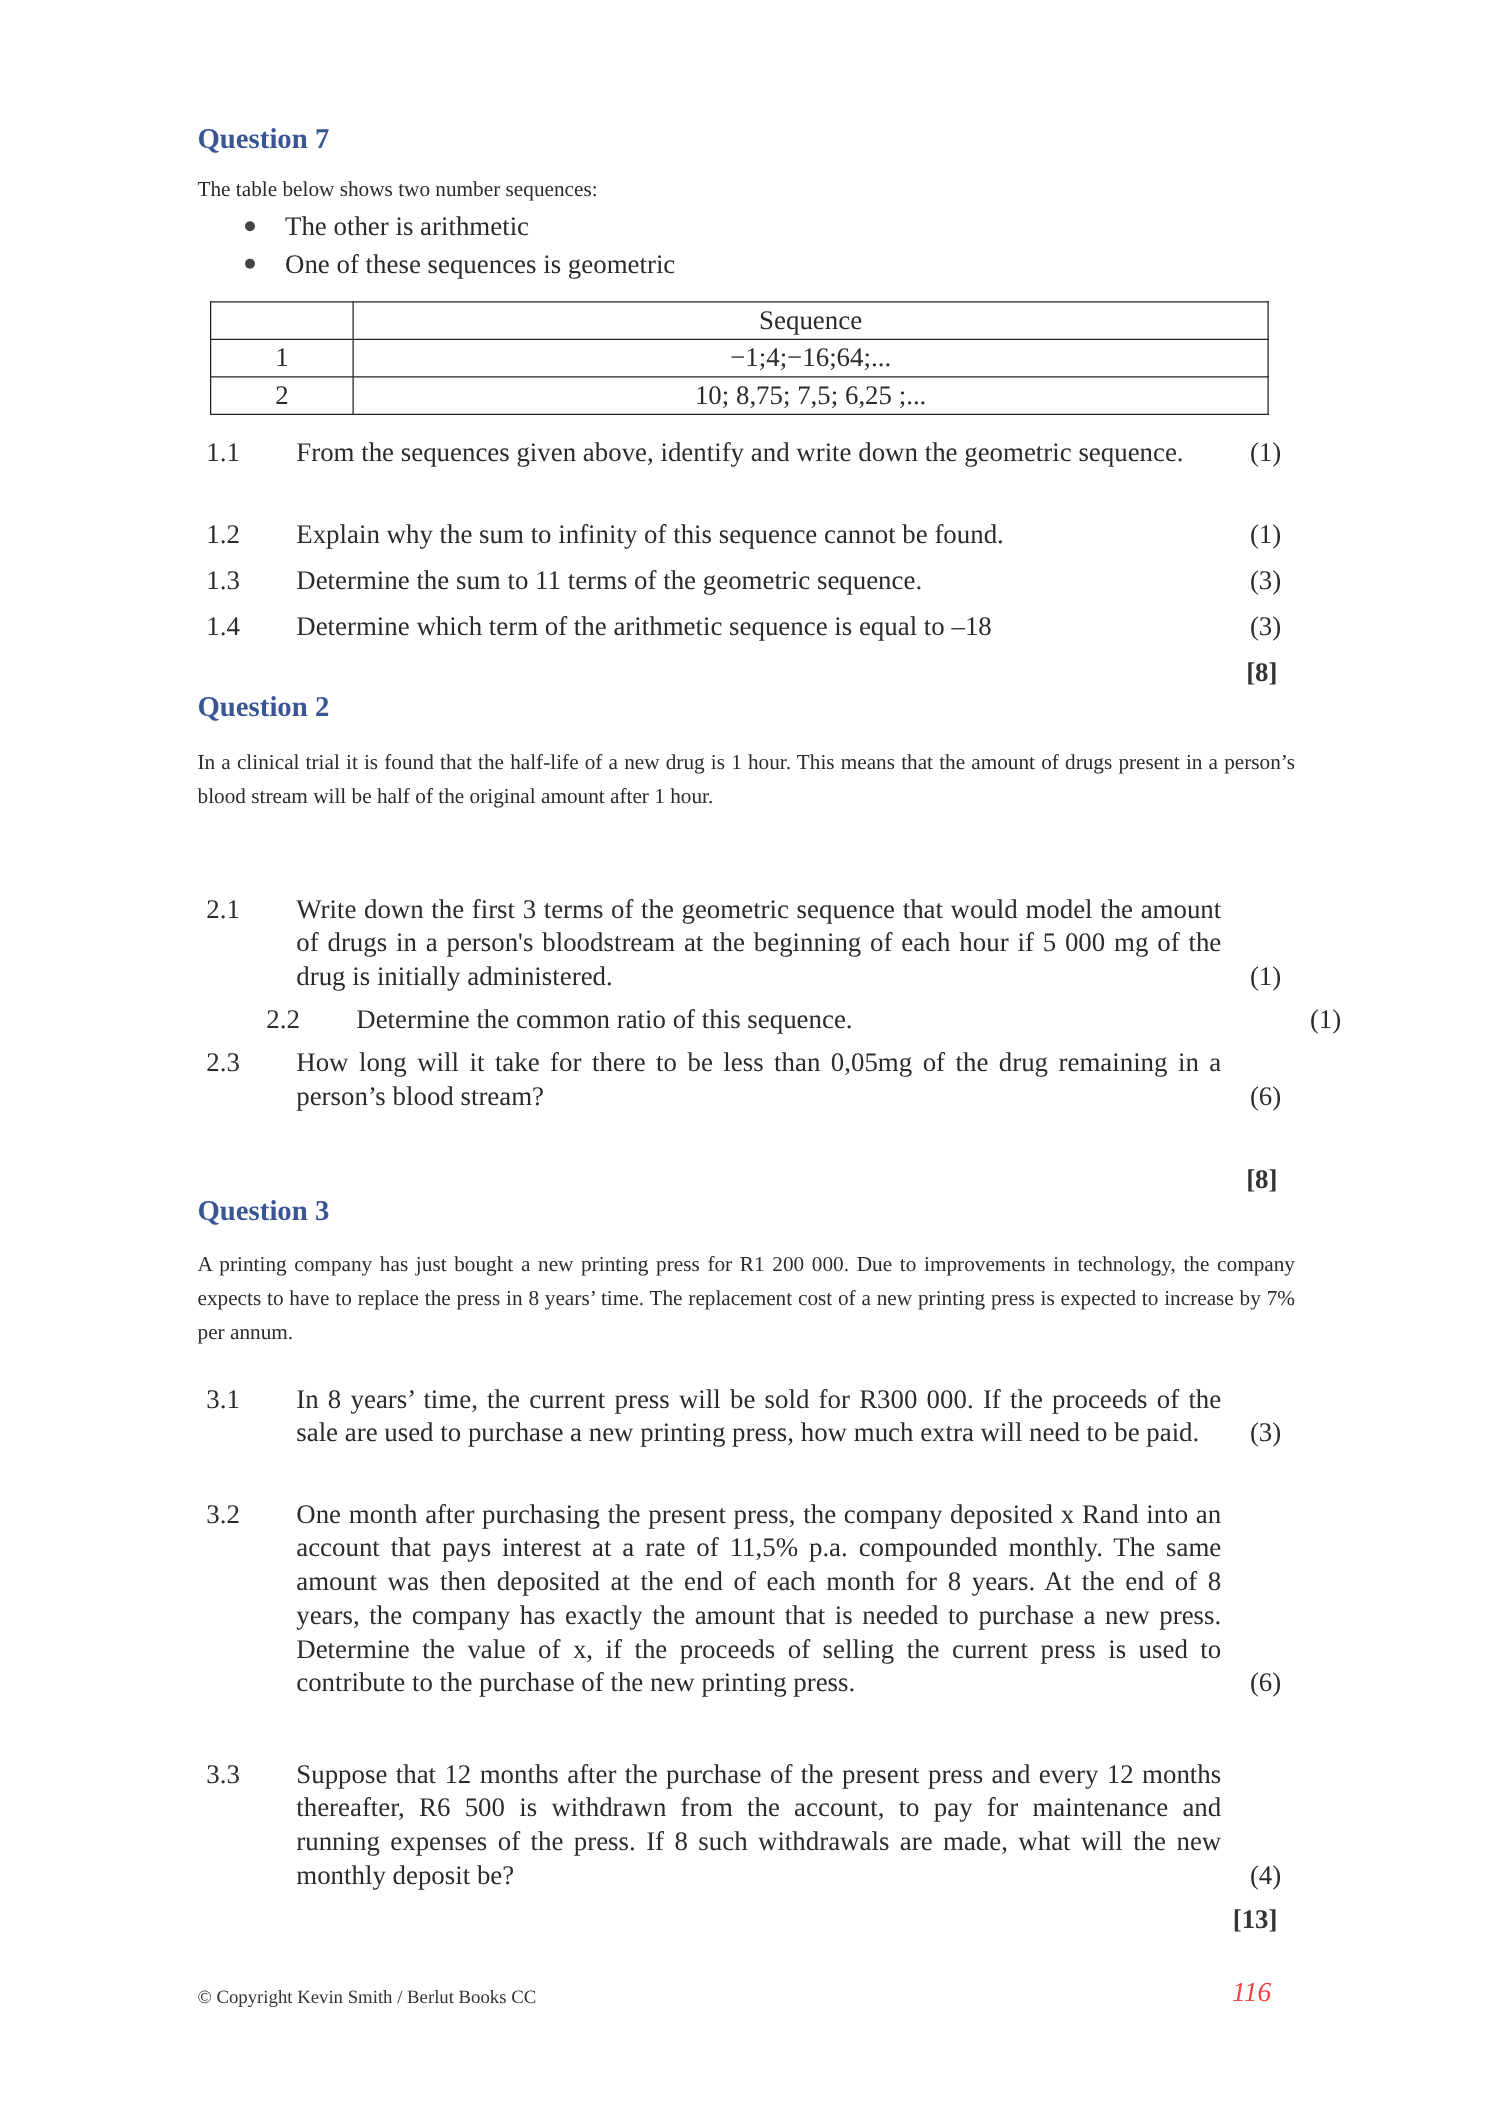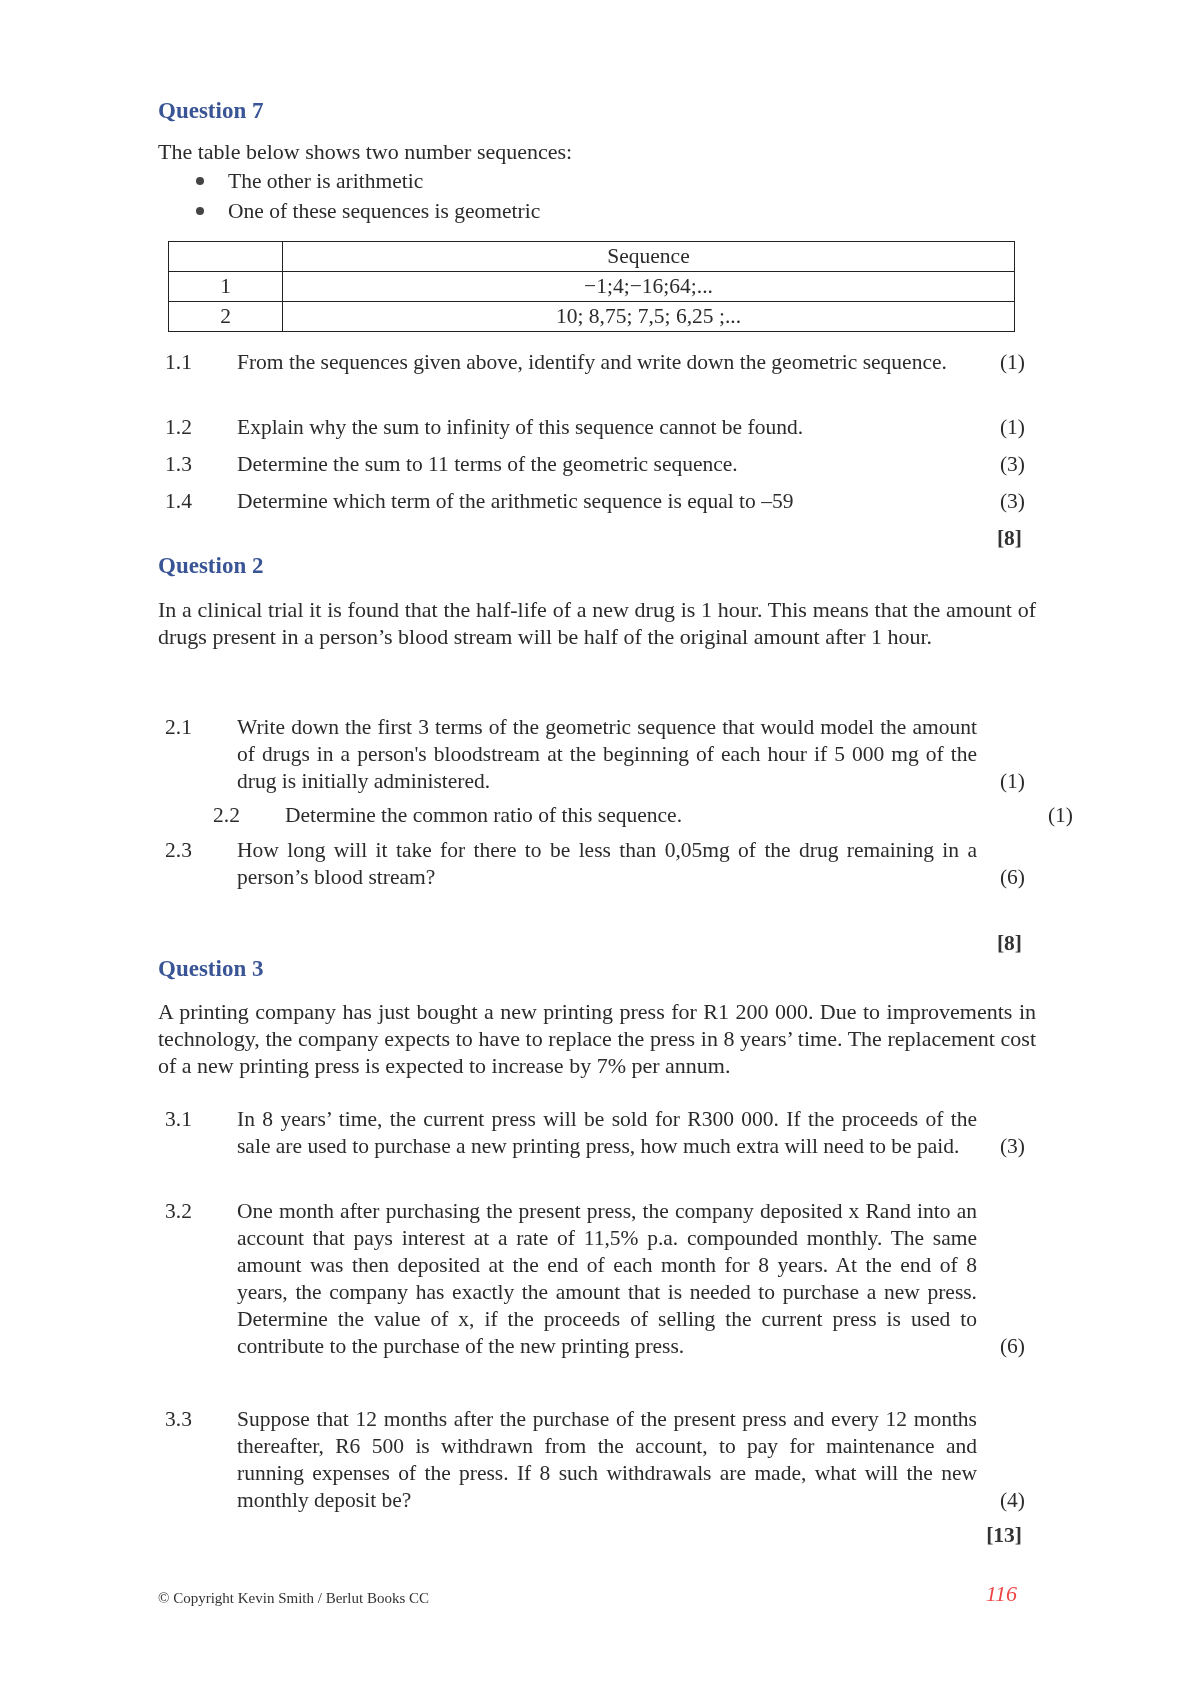--- a/index.html
+++ b/index.html
@@ -2,21 +2,21 @@
 <html><head>
 <meta charset="utf-8">
 <style>
   html, body { margin:0; padding:0; }
   body {
     width:1190px; height:1684px; background:#ffffff; position:relative; overflow:hidden;
     font-family:"Liberation Serif", "DejaVu Serif", serif; color:#2b2b2b;
   }
   .abs { position:absolute; }
   .heading { font-weight:bold; color:#3a5596; font-size:23px; left:158px; }
-  .para { left:158px; width:878px; font-size:22px; line-height:27px; text-align:justify; text-align-last:left; }
+  .para { left:158px; width:878px; font-size:17px; line-height:27px; text-align:justify; text-align-last:left; }
   .bullets { left:190px; top:166px; font-size:21.5px; line-height:30px; }
   .bullet { display:flex; align-items:center; }
   .bullet .dot { width:8px; height:8px; border-radius:50%; background:#444; margin:0 24px 0 6px; }
   table.seq { position:absolute; left:168px; top:241px; width:847px; border-collapse:collapse; font-size:21.5px; }
   table.seq td { border:1.5px solid #222; text-align:center; height:29px; padding:0; line-height:27px; }
   table.seq td.num { width:113px; }
   .item { position:absolute; left:165px; width:860px; font-size:21.5px; line-height:27px; }
   .item .no { position:absolute; left:0; top:0; width:60px; }
   .item .txt { margin-left:72px; width:740px; text-align:justify; text-align-last:left; }
   .item .mk { position:absolute; right:0; bottom:0; width:40px; text-align:right; }
@@ -67,21 +67,21 @@
   <div class="txt">Explain why the sum to infinity of this sequence cannot be found.</div>
   <span class="mk">(1)</span>
 </div>
 <div class="item" style="top:451px;">
   <span class="no">1.3</span>
   <div class="txt">Determine the sum to 11 terms of the geometric sequence.</div>
   <span class="mk">(3)</span>
 </div>
 <div class="item" style="top:488px;">
   <span class="no">1.4</span>
-  <div class="txt">Determine which term of the arithmetic sequence is equal to –59</div>
+  <div class="txt">Determine which term of the arithmetic sequence is equal to –18</div>
   <span class="mk">(3)</span>
 </div>
 <div class="total" style="top:526px;">[8]</div>
 
 <div class="abs heading" style="top:553px;">Question 2</div>
 <div class="abs para" style="top:596px;">In a clinical trial it is found that the half-life of a new drug is 1 hour. This means that the amount of drugs present in a person’s blood stream will be half of the original amount after 1 hour.</div>
 
 <div class="item" style="top:714px;">
   <span class="no">2.1</span>
   <div class="txt">Write down the first 3 terms of the geometric sequence that would model the amount of drugs in a person's bloodstream at the beginning of each hour if 5 000 mg of the drug is initially administered.</div>

